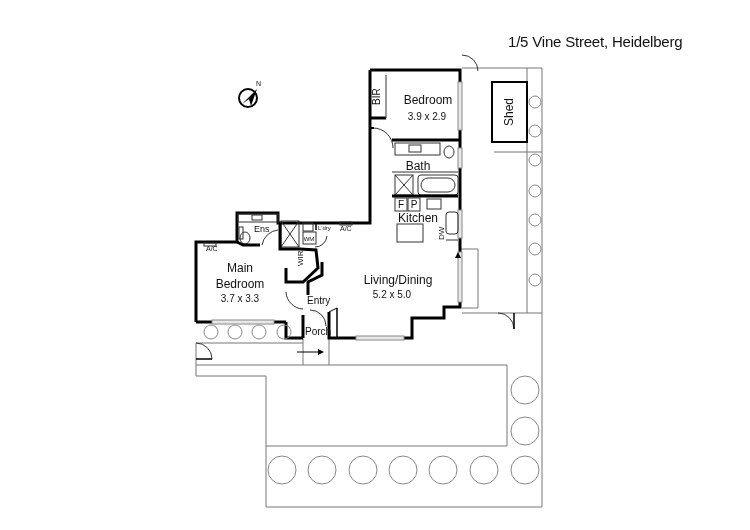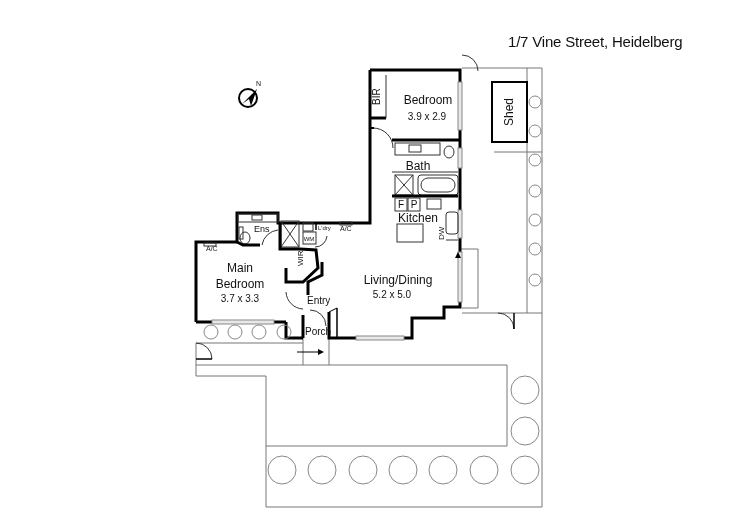--- a/index.html
+++ b/index.html
@@ -9,21 +9,21 @@
     .lbl { font-family: "Liberation Sans", sans-serif; fill: #111; }
     .wall { stroke: #000; stroke-width: 3; fill: none; }
     .thin { stroke: #333; stroke-width: 1; fill: none; }
     .grey { stroke: #777; stroke-width: 1; fill: none; }
     .win { stroke: #888; stroke-width: 1; fill: #e8e8e8; }
     .tree circle { fill: none; stroke: #888; stroke-width: 1; }
   </style>
 </head>
 <body>
 
-<div class="title">1/7 Vine Street, Heidelberg</div>
+<div class="title">1/5 Vine Street, Heidelberg</div>
 
 <svg class="plan" width="750" height="530" viewBox="0 0 750 530" xmlns="http://www.w3.org/2000/svg">
 
   <g>
     <circle cx="248" cy="98" r="9" fill="none" stroke="#000" stroke-width="2"></circle>
     <polygon points="242,104 257,89 251,106 249,99" fill="#000"></polygon>
     <text x="256" y="86" class="lbl" font-size="7">N</text>
   </g>
 
   <g>

